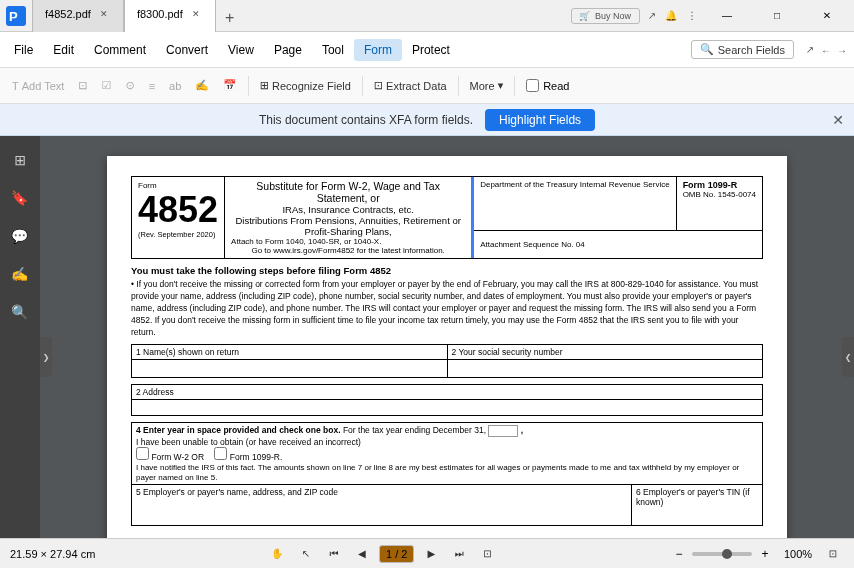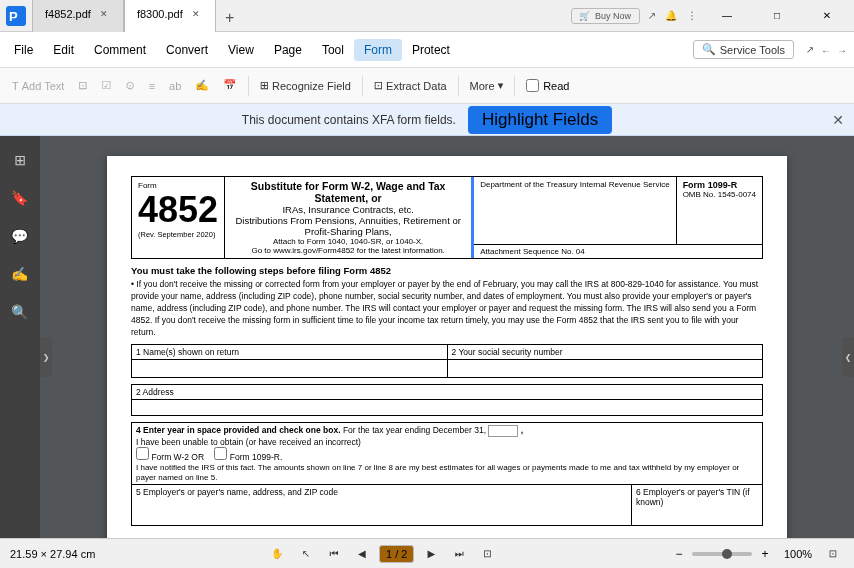--- a/index.html
+++ b/index.html
@@ -176,24 +176,24 @@
       align-items: center;
       justify-content: center;
       gap: 12px;
       font-size: 12px;
       color: #333;
       border-bottom: 1px solid #c8d8f0;
       position: relative;
     }
     .xfa-highlight-btn {
       background: #1a73e8;
-      color: #000000;
+      color: #ffffff;
       padding: 4px 14px;
       border-radius: 4px;
-      font-size: 17px;
+      font-size: 12px;
       cursor: pointer;
     }
     .xfa-close {
       position: absolute;
       right: 10px;
       cursor: pointer;
       font-size: 14px;
       color: #555;
     }
     .left-panel {
@@ -402,21 +402,21 @@
   <div class="menu-item">Comment</div>
   <div class="menu-item">Convert</div>
   <div class="menu-item">View</div>
   <div class="menu-item">Page</div>
   <div class="menu-item">Tool</div>
   <div class="menu-item active">Form</div>
   <div class="menu-item">Protect</div>
   <div class="menu-spacer"></div>
   <div class="search-tools">
     <span>🔍</span>
-    <span>Service Tools</span>
+    <span>Search Fields</span>
   </div>
   <div class="title-btn" style="margin-left:8px;">↗</div>
   <div class="title-btn">←</div>
   <div class="title-btn">→</div>
 </div>
 
 <div class="toolbar">
   <div class="toolbar-btn disabled">
     <span>T</span>
     <span>Add Text</span>
@@ -485,37 +485,37 @@
   <div class="doc-area">
     <div class="page-content">
 
       <div style="display:flex; border:1px solid #000; margin-bottom:0;">
         <div style="padding:4px 6px; border-right:1px solid #000; min-width:90px;">
           <div style="font-size:8px;">Form</div>
           <div style="font-size:36px; font-weight:bold; line-height:1.1;">4852</div>
           <div style="font-size:7.5px;">(Rev. September 2020)</div>
         </div>
         <div style="flex:1; padding:3px 6px; display:flex; flex-direction:column; justify-content:space-between;">
-          <div style="font-size:10.5px; font-weight:bold; text-align:center;">Substitute for Form W-2, Wage and Tax Statement, or</div>
+          <div style="font-size:10.5px; font-weight:normal; text-align:center;">Substitute for Form W-2, Wage and Tax Statement, or</div>
           <div style="font-size:9.5px; text-align:center;">IRAs, Insurance Contracts, etc.</div>
           <div style="font-size:9.5px; text-align:center;">Distributions From Pensions, Annuities, Retirement  or Profit-Sharing Plans,</div>
-          <div style="font-size:8px; text-align:center;">Attach to Form 1040, 1040-SR, or 1040-X.</div>
+          <div style="font-size:8px; ">Attach to Form 1040, 1040-SR, or 1040-X.</div>
           <div style="font-size:8px; text-align:center;">Go to www.irs.gov/Form4852 for the latest information.</div>
         </div>
         <div style="border-left:3px solid #3b82f6; display:flex; flex-direction:column; min-width:130px;">
           <div style="display:flex; flex:1;">
             <div style="padding:3px 6px; border-right:1px solid #000; font-size:8px; flex:1;">
               <div>Department of the Treasury  Internal Revenue Service</div>
             </div>
             <div style="padding:3px 6px; font-size:8px;">
               <div style="font-size:9px; font-weight:bold;">Form 1099-R</div>
               <div>OMB No. 1545-0074</div>
             </div>
           </div>
-          <div style="border-top:1px solid #000; padding:2px 6px; font-size:8px;">Attachment Sequence No. 04</div>
+          <div style="border-top:1px solid #000; padding:9px 6px; font-size:8px;">Attachment Sequence No. 04</div>
         </div>
       </div>
 
       <div class="must-take-heading">You must take the following steps before filing Form 4852</div>
       <div class="bullet-text">• If you don't receive the missing or corrected form from your employer or payer by the end of February, you may call the IRS at 800-829-1040 for assistance. You must provide your name, address (including ZIP code), phone number, social security number, and dates of employment. You must also provide your employer's or payer's name, address (including ZIP code), and phone number. The IRS will contact your employer or payer and request the missing form. The IRS will also send you a Form 4852. If you don't receive the missing form in sufficient time to file your income tax return timely, you may use the Form 4852 that the IRS sent you to file with your return.</div>
 
       <table class="form-fields-table">
         <tbody>
             <tr>
           <td style="width:50%;">1  Name(s) shown on return</td>

